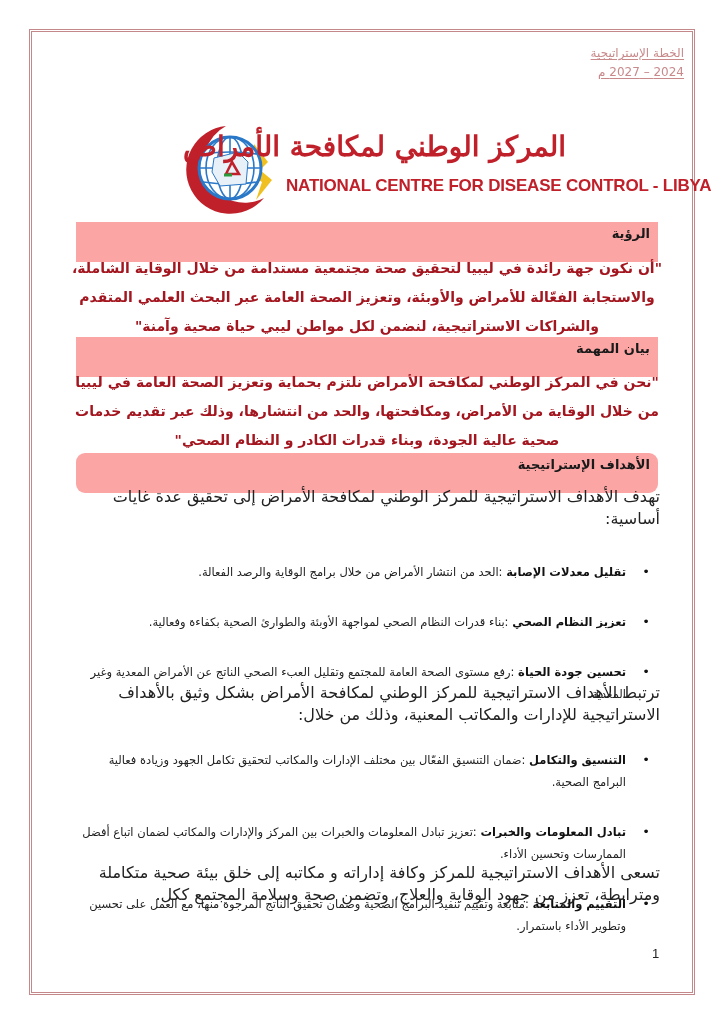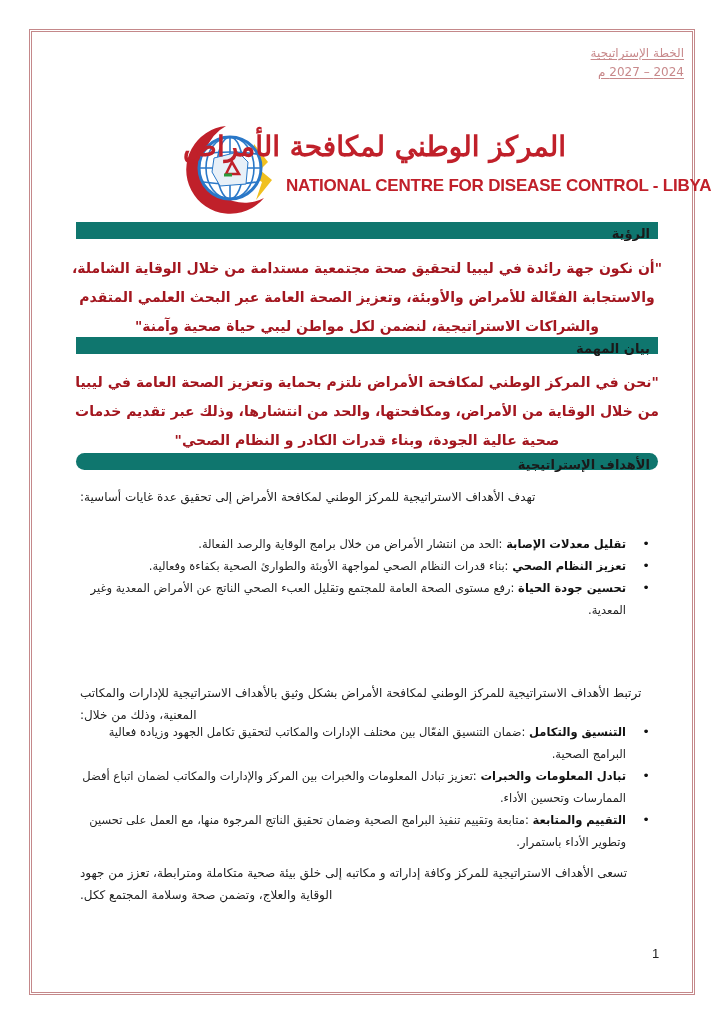--- a/index.html
+++ b/index.html
@@ -26,39 +26,39 @@
     direction: rtl; text-align: center; color: #c0202a; font-family: "DejaVu Serif", serif;
     font-size: 28px; font-weight: bold; letter-spacing: -1px; line-height: 50px; white-space: nowrap;
   }
   .logo-en {
     position: absolute; left: 118px; top: 54px; width: 320px; text-align: center;
     color: #c0202a; font-family: "Liberation Sans", sans-serif; font-weight: bold;
     font-size: 17px; letter-spacing: -0.2px; white-space: nowrap;
   }
 
   .section-bar {
-    position: absolute; left: 76px; width: 582px; height: 17px; background: #0f766e;
+    position: absolute; left: 76px; width: 582px; height: 40px; background: #fca5a5;
     direction: rtl; text-align: right; padding-right: 8px;
     font-size: 13px; font-weight: bold; line-height: 24px; color: #1a1a1a;
   }
 
   .statement {
     position: absolute; left: 70px; width: 594px; direction: rtl; text-align: center;
     color: #a3161f; font-weight: bold; font-size: 14px; line-height: 29px;
   }
 
   .para {
-    position: absolute; left: 80px; width: 580px; direction: rtl; text-align: left;
-    font-size: 12px; line-height: 22px; color: #222;
+    position: absolute; left: 80px; width: 580px; direction: rtl; text-align: right;
+    font-size: 16px; line-height: 22px; color: #222;
   }
 
   .bullets { position: absolute; left: 80px; width: 572px; direction: rtl; list-style: none; }
   .bullets li {
     position: relative; padding-right: 26px; font-size: 11.5px; line-height: 22px;
-    text-align: right; color: #222;
+    text-align: right; color: #222; margin-top: 28px;
   }
   .bullets li::before {
     content: "•"; position: absolute; right: 2px; top: 0; font-size: 13px; color: #111;
   }
   .bullets li b { font-weight: bold; color: #111; }
 
   .page-number {
     position: absolute; left: 652px; top: 946px; font-family: "Liberation Sans", sans-serif;
     font-size: 13px; color: #222;
   }

